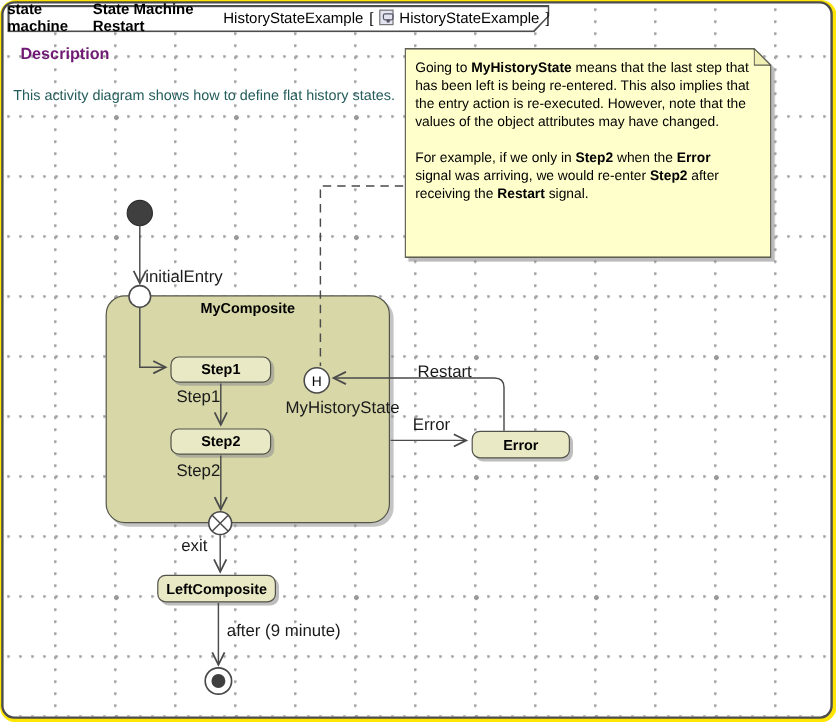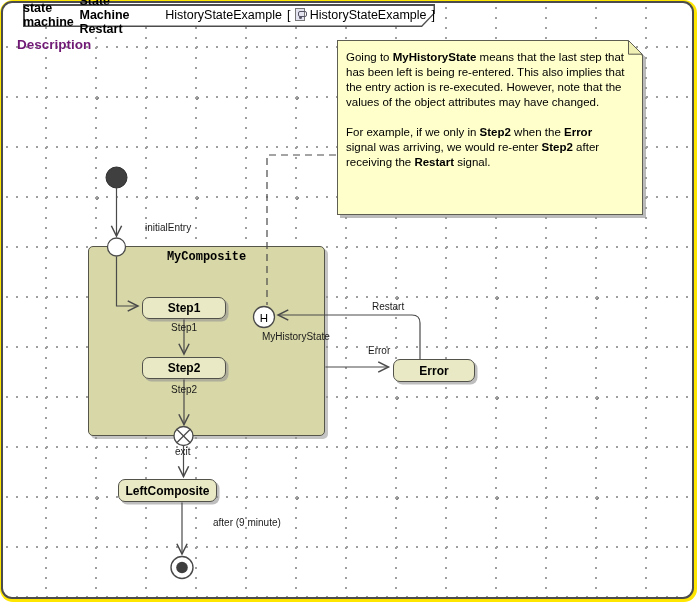--- a/index.html
+++ b/index.html
@@ -7,21 +7,21 @@
     font-family:"Liberation Sans",sans-serif;}
   #canvas{position:absolute;left:1px;top:1px;right:3px;bottom:3px;border:2px solid #4c4c4c;border-radius:11px;
     background-color:#ffffff;
     background-image:
       radial-gradient(circle at 1px 1px,#9f9f9f 1px,transparent 1.4px),
       radial-gradient(circle at 1px 1px,#9f9f9f 1px,transparent 1.4px),
       radial-gradient(circle at 2px 2px,#8b8b8b 1.7px,transparent 2.1px);
     background-size:10px 50px,50px 10px,100px 100px;
     background-position:3px 43px,42px 4px,92px 93px;}
   
-  .tab{position:absolute;left:23px;top:4px;width:412px;height:23px;}
+  .tab{position:absolute;left:6px;top:4px;width:452px;height:23px;}
   .tab .shape{position:absolute;inset:0;background:#4c4c4c;
     clip-path:polygon(0 0,100% 0,100% 40%,calc(100% - 13px) 100%,0 100%);}
   .tab .shape-fill{position:absolute;inset:1.5px;background:#ffffff;
     clip-path:polygon(0 0,100% 0,100% 38%,calc(100% - 12px) 100%,0 100%);}
   .tab .txt{position:absolute;inset:0;display:flex;align-items:center;justify-content:center;gap:5px;
     font-size:12.5px;color:#000;padding-bottom:2px;}
   .tab .b{font-weight:bold;}
   .diagram-icon{position:relative;display:inline-block;width:14px;height:13px;background:#e4e4f0;
     border:1px solid #777;box-sizing:border-box;}
   .diagram-icon i{position:absolute;left:2px;top:2px;width:7px;height:4px;border:1px solid #556;border-radius:2px;}
@@ -36,25 +36,25 @@
   .note .nf{position:absolute;inset:1px;background:#ffffcc;
     clip-path:polygon(0 0,calc(100% - 14.5px) 0,100% 14.5px,100% 100%,0 100%);}
   .note .fold{position:absolute;right:0;top:0;width:15px;height:15px;}
   .note .ntext{position:absolute;left:9px;top:10px;right:18px;font-size:11.5px;line-height:15px;color:#000;}
   .note .ntext p{margin:0 0 15px 0;}
   .note .ntext p:last-child{margin:0;}
   
   .state{position:absolute;box-sizing:border-box;background:#e9e9c5;border:1.4px solid #52524a;border-radius:7px;
     box-shadow:2.5px 2.5px 0 rgba(147,147,147,0.6);display:flex;align-items:center;justify-content:center;
     font-weight:bold;font-size:12px;color:#000;}
-  .composite{position:absolute;box-sizing:border-box;background:#d7d7a8;border:1.4px solid #55554a;border-radius:5px;
-    box-shadow:3px 3px 0 rgba(147,147,147,0.55);font-family:Liberation Mono, monospace;}
+  .composite{position:absolute;box-sizing:border-box;background:#d7d7a8;border:1.4px solid #55554a;border-radius:16px;
+    box-shadow:3px 3px 0 rgba(147,147,147,0.55);}
   .composite .title{position:absolute;left:0;right:0;top:3px;text-align:center;font-weight:bold;font-size:12px;color:#000;}
   
-  .lbl{position:absolute;font-size:10px;color:#1a1a1a;white-space:nowrap;margin-left:24px;}
+  .lbl{position:absolute;font-size:14px;color:#1a1a1a;white-space:nowrap;}
   .overlay{position:absolute;left:0;top:0;pointer-events:none;}
 </style>
 </head>
 <body>
 
 <div id="wrapper">
   <div id="canvas"></div>
 
   <div class="tab">
     <div class="shape"></div>
@@ -67,20 +67,21 @@
       <span class="diagram-icon">
           <i></i>
           <u></u>
         </span>
       <span>HistoryStateExample</span>
       <span>]</span>
     </div>
   </div>
 
   <div class="desc-title">Description</div>
+  <div class="desc-body">This activity diagram shows how to define flat history states.</div>
 
   <div class="note">
     <div class="nb"></div>
     <div class="nf"></div>
     <svg class="fold" width="15" height="15">
       <path d="M0.5,0.5 L0.5,14.2 L14.2,14.2 Z" fill="#f0f0b4" stroke="#5e5e52" stroke-width="1"></path>
     </svg>
     <div class="ntext">
       <p><span>Going to </span><b>MyHistoryState</b><span> means that the last step that has been left is being re-entered. This also implies that the entry action is re-executed. However, note that the values of the object attributes may have changed.</span></p>
       <p><span>For example, if we only in </span><b>Step2</b><span> when the </span><b>Error</b><span> signal was arriving, we would re-enter </span><b>Step2</b><span> after receiving the </span><b>Restart</b><span> signal.</span></p>
@@ -92,21 +93,21 @@
   </div>
   <div class="state" style="left:142px;top:297px;width:84px;height:22px;">
     <span>Step1</span>
   </div>
   <div class="state" style="left:142px;top:357px;width:84px;height:22px;">
     <span>Step2</span>
   </div>
   <div class="state" style="left:393px;top:359px;width:82px;height:23px;">
     <span>Error</span>
   </div>
-  <div class="state" style="left:118px;top:479px;width:99px;height:23px;">
+  <div class="state" style="left:131px;top:479px;width:99px;height:23px;">
     <span>LeftComposite</span>
   </div>
 
   <svg class="overlay" width="697" height="602" viewBox="0 0 697 602">
     <defs>
       <marker id="arr" markerUnits="userSpaceOnUse" markerWidth="22" markerHeight="16" viewBox="-12 -7 14 14" refX="0" refY="0" orient="auto">
         <path d="M-9,-4.5 L0,0 L-9,4.5" fill="none" stroke="#4a4a4a" stroke-width="1.3"></path>
       </marker>
     </defs>
 

